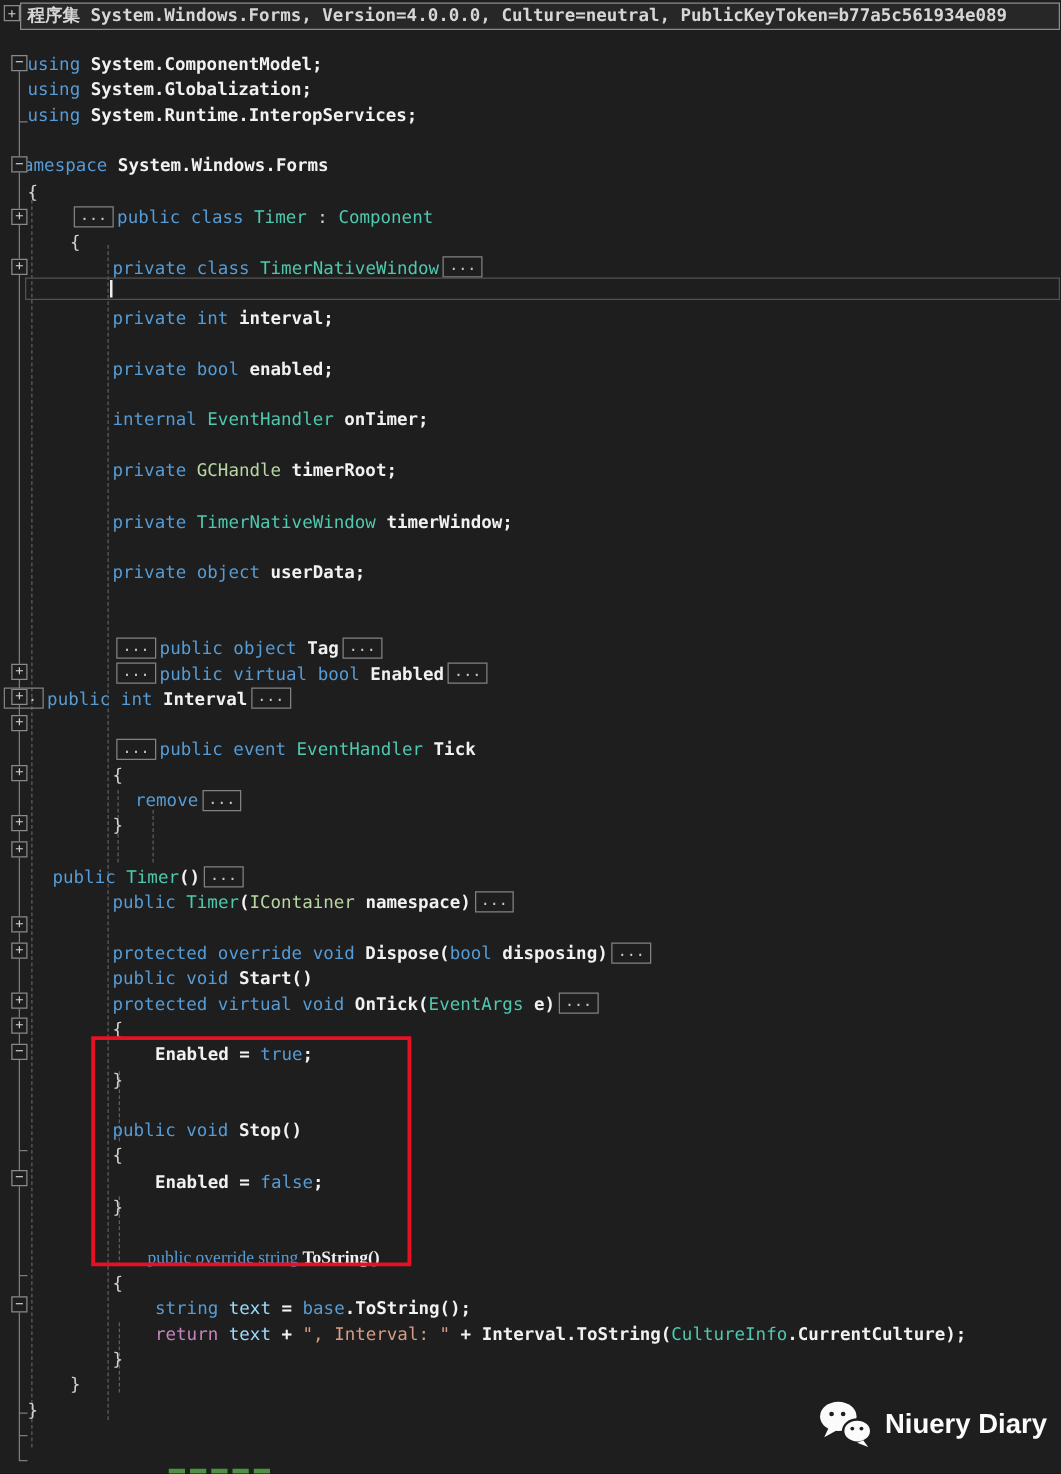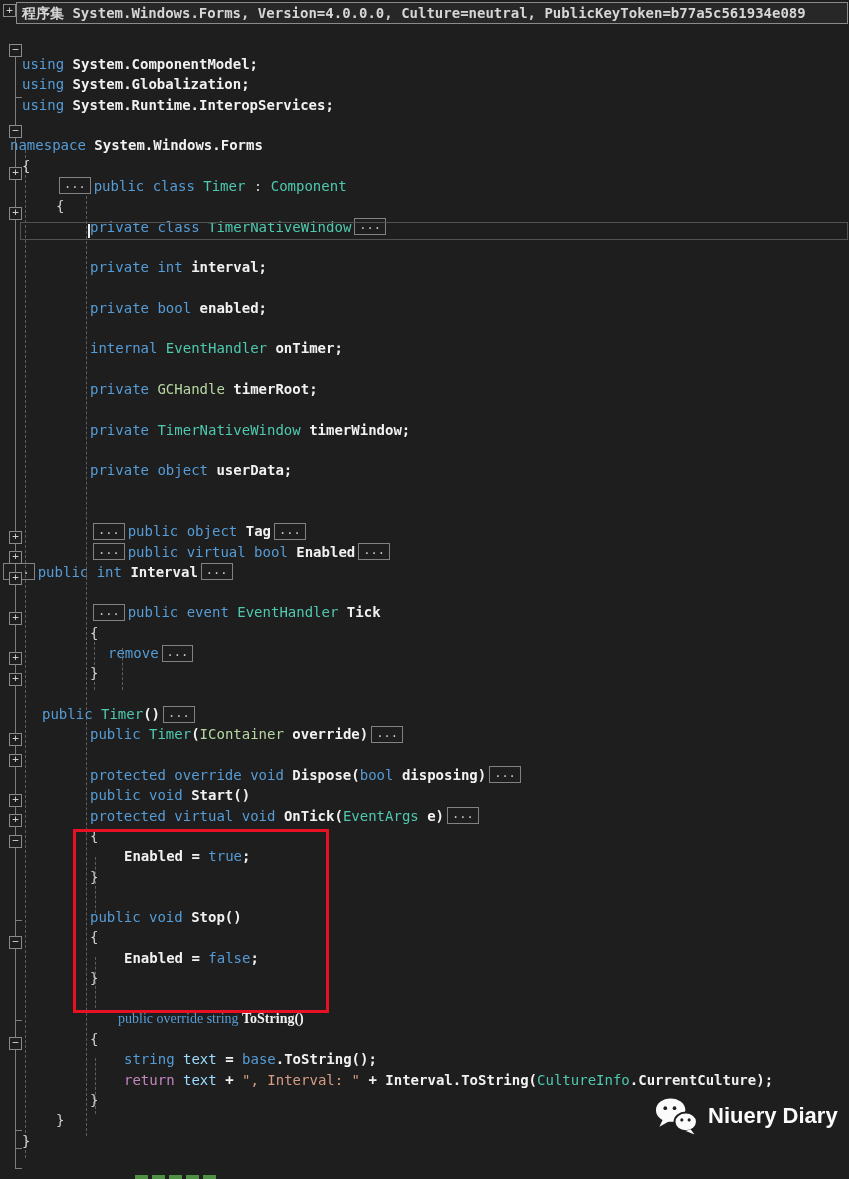--- a/index.html
+++ b/index.html
@@ -31,21 +31,21 @@
         color:#d0d0d0;font-size:11px;line-height:10px;text-align:center;box-sizing:border-box;z-index:5;}
   .tick{position:absolute;left:15px;width:7px;height:1px;background:#7d7d7d;z-index:4;}
   
   .guide{position:absolute;width:0;border-left:1px dashed #5e5e5e;z-index:1;}
   
   .caretline{position:absolute;box-sizing:border-box;border:1px solid #525252;z-index:4;}
   .caret{position:absolute;width:2px;background:#ededed;z-index:5;}
   
   .redbox{position:absolute;box-sizing:border-box;border:3px solid #e81123;z-index:7;}
   
-  .watermark{position:absolute;left:652px;top:1096px;display:flex;align-items:center;gap:9px;z-index:8;}
+  .watermark{position:absolute;left:652px;top:1119px;display:flex;align-items:center;gap:9px;z-index:8;}
   .wm-text{font-family:"Liberation Sans","DejaVu Sans",sans-serif;font-weight:bold;font-size:22px;color:#fbfbfb;}
   
   .greenmark{position:absolute;top:1175px;height:4px;width:13px;background:#57a64a;opacity:.85;z-index:8;}
 </style>
 </head>
 <body>
 
 <div class="page">
 
   <div class="asm-expander">+</div>
@@ -55,21 +55,21 @@
       <div class="guide" style="left: 25px; top: 150px; height: 1008px;"></div>
       <div class="guide" style="left: 86px; top: 196px; height: 940px;"></div>
       <div class="guide" style="left: 94px; top: 632px; height: 58px;"></div>
       <div class="guide" style="left: 122px; top: 648px; height: 42px;"></div>
       <div class="guide" style="left: 95px; top: 857px; height: 56px;"></div>
       <div class="guide" style="left: 95px; top: 957px; height: 56px;"></div>
       <div class="guide" style="left: 95px; top: 1058px; height: 56px;"></div>
     </div>
 
   <div class="code" id="code">
-      <div class="line" style="padding-left: 22px; margin-top: 12px;"><span class="k">using </span><span class="p">System.ComponentModel;</span></div>
+      <div class="line" style="padding-left: 22px;"><span class="k">using </span><span class="p">System.ComponentModel;</span></div>
       <div class="line" style="padding-left: 22px;"><span class="k">using </span><span class="p">System.Globalization;</span></div>
       <div class="line" style="padding-left: 22px;"><span class="k">using </span><span class="p">System.Runtime.InteropServices;</span></div>
       <div class="line" style="padding-left: 22px;"></div>
       <div class="line" style="padding-left: 10px;"><span class="k">namespace </span><span class="p">System.Windows.Forms</span></div>
       <div class="line" style="padding-left: 22px;"><span class="b">{</span></div>
       <div class="line" style="padding-left: 56px;"><span class="box">...</span><span class="k">public class </span><span class="t">Timer</span><span class="b"> : </span><span class="t">Component</span></div>
       <div class="line" style="padding-left: 56px;"><span class="b">{</span></div>
       <div class="line" style="padding-left: 90px;"><span class="k">private class </span><span class="t">TimerNativeWindow</span><span class="box">...</span></div>
       <div class="line" style="padding-left: 90px;"></div>
       <div class="line" style="padding-left: 90px;"><span class="k">private int </span><span class="p">interval;</span></div>
@@ -88,21 +88,21 @@
       <div class="line" style="padding-left: 90px;"><span class="box">...</span><span class="k">public object </span><span class="p">Tag</span><span class="box">...</span></div>
       <div class="line" style="padding-left: 90px;"><span class="box">...</span><span class="k">public virtual bool </span><span class="p">Enabled</span><span class="box">...</span></div>
       <div class="line" style=""><span class="box">...</span><span class="k">public int </span><span class="p">Interval</span><span class="box">...</span></div>
       <div class="line" style="padding-left: 90px;"></div>
       <div class="line" style="padding-left: 90px;"><span class="box">...</span><span class="k">public event </span><span class="t">EventHandler </span><span class="p">Tick</span></div>
       <div class="line" style="padding-left: 90px;"><span class="b">{</span></div>
       <div class="line" style="padding-left: 108px;"><span class="k">remove</span><span class="box">...</span></div>
       <div class="line" style="padding-left: 90px;"><span class="b">}</span></div>
       <div class="line" style="padding-left: 90px;"></div>
       <div class="line" style="padding-left: 42px;"><span class="k">public </span><span class="t">Timer</span><span class="p">()</span><span class="box">...</span></div>
-      <div class="line" style="padding-left: 90px;"><span class="k">public </span><span class="t">Timer</span><span class="p">(</span><span class="i">IContainer</span><span class="p"> override)</span><span class="box">...</span></div>
+      <div class="line" style="padding-left: 90px;"><span class="k">public </span><span class="t">Timer</span><span class="p">(</span><span class="i">IContainer</span><span class="p"> namespace)</span><span class="box">...</span></div>
       <div class="line" style="padding-left: 90px;"></div>
       <div class="line" style="padding-left: 90px;"><span class="k">protected override void </span><span class="p">Dispose(</span><span class="k">bool</span><span class="p"> disposing)</span><span class="box">...</span></div>
       <div class="line" style="padding-left: 90px;"><span class="k">public void </span><span class="p">Start()</span></div>
       <div class="line" style="padding-left: 90px;"><span class="k">protected virtual void </span><span class="p">OnTick(</span><span class="t">EventArgs</span><span class="p"> e)</span><span class="box">...</span></div>
       <div class="line" style="padding-left: 90px;"><span class="b">{</span></div>
       <div class="line" style="padding-left: 124px;"><span class="p">Enabled = </span><span class="k">true</span><span class="p">;</span></div>
       <div class="line" style="padding-left: 90px;"><span class="b">}</span></div>
       <div class="line" style="padding-left: 90px;"></div>
       <div class="line" style="padding-left: 90px;"><span class="k">public void </span><span class="p">Stop()</span></div>
       <div class="line" style="padding-left: 90px;"><span class="b">{</span></div>

